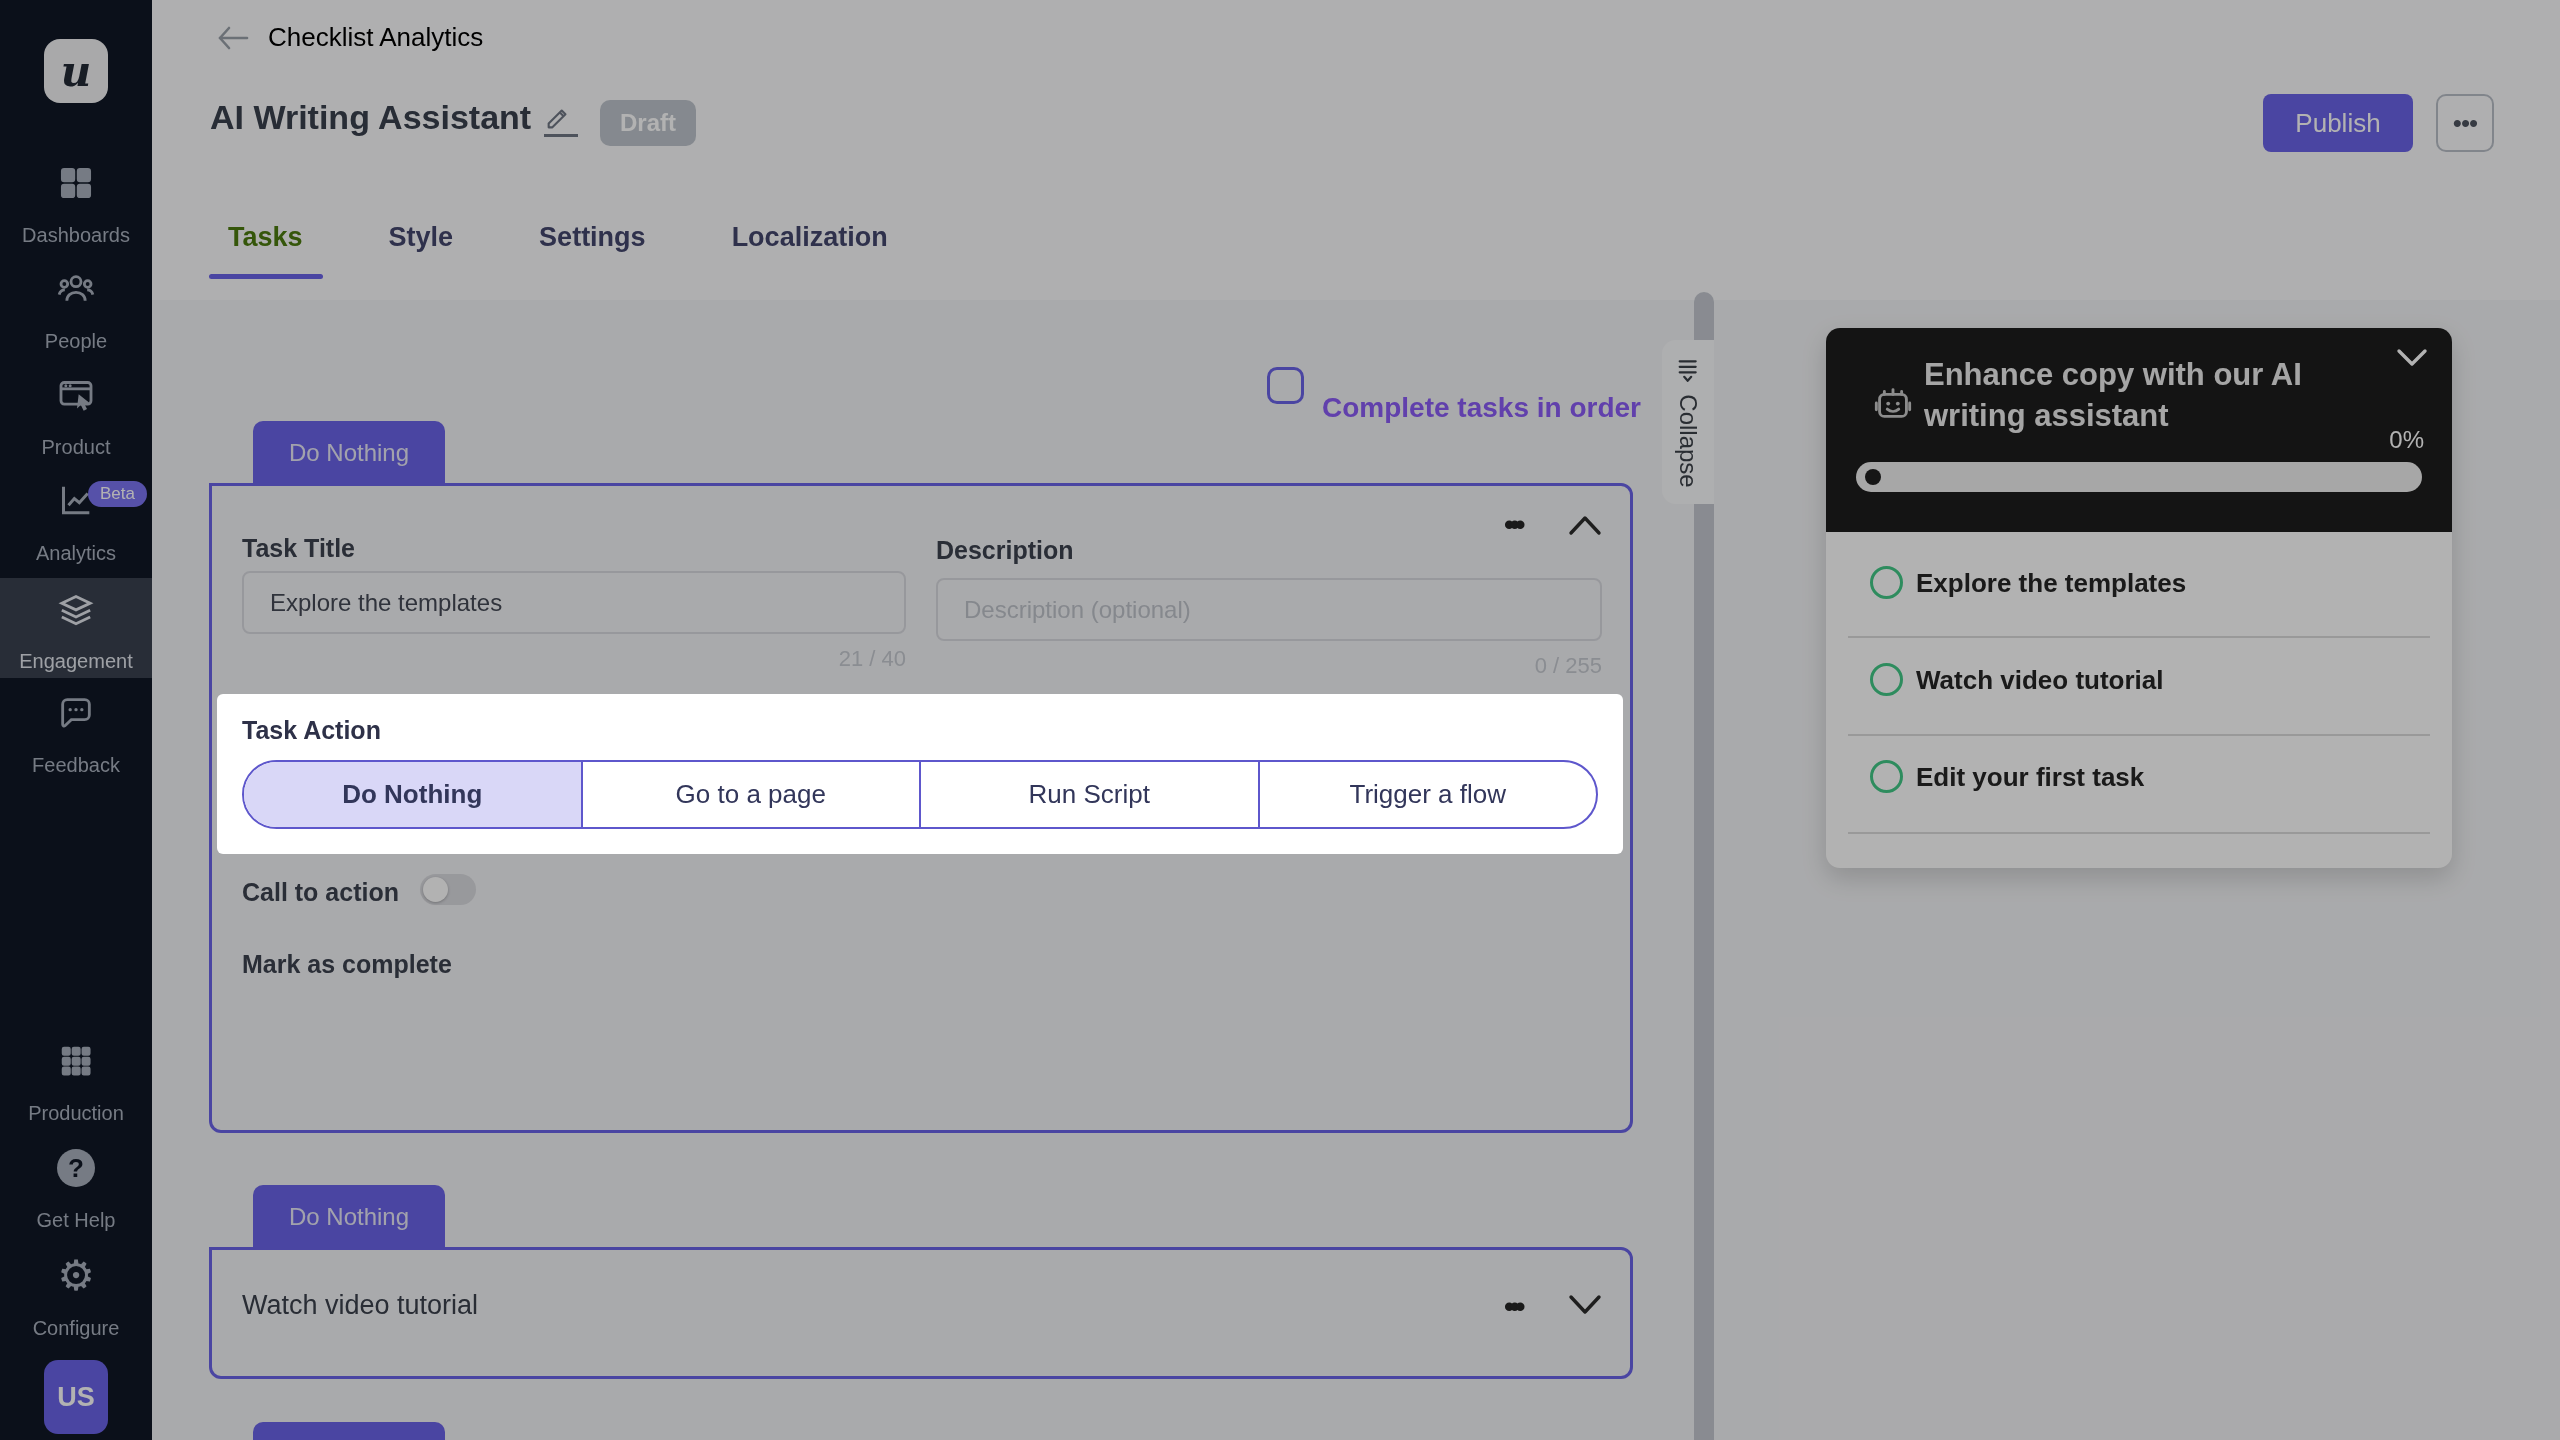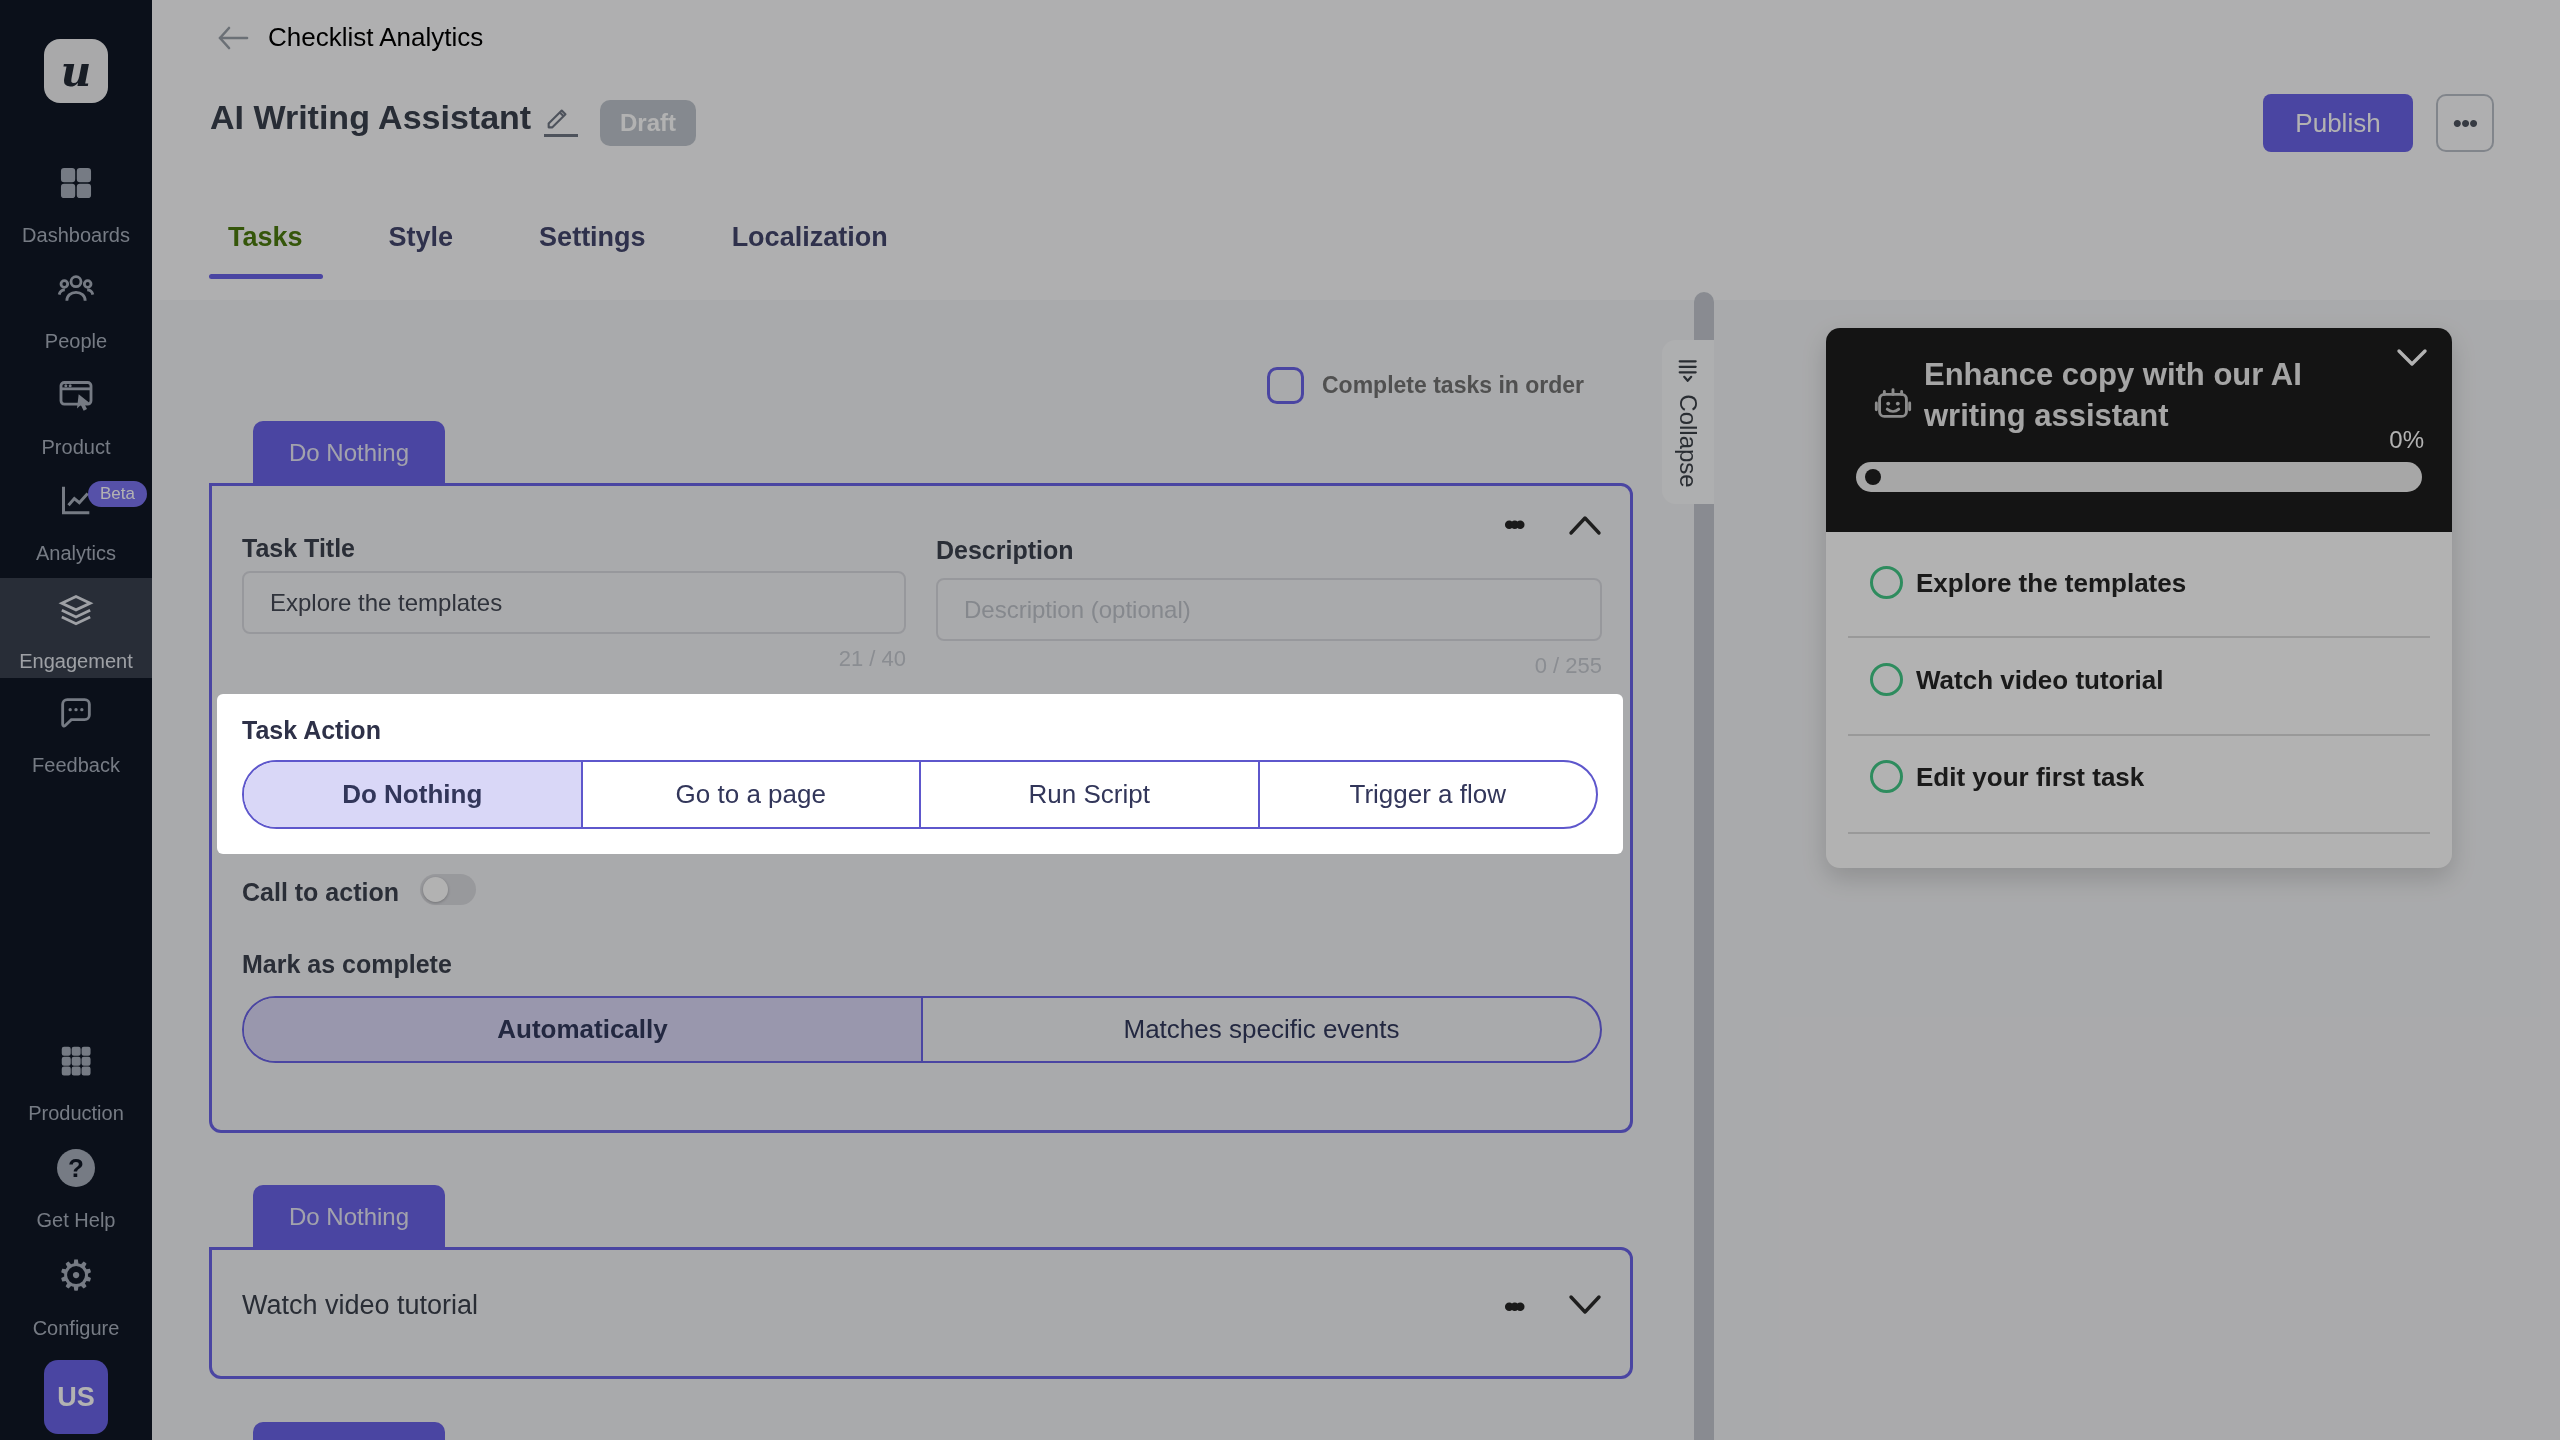--- a/index.html
+++ b/index.html
@@ -41,21 +41,21 @@
   .more-btn { position:absolute; left:2436px; top:94px; width:58px; height:58px; border-radius:10px; border:2px solid #b9bfc8;
               background:transparent; display:flex; align-items:center; justify-content:center; cursor:pointer; }
   .dots { font-size:26px; letter-spacing:-1px; color:#4f5560; line-height:1; }
   .tabs { position:absolute; left:228px; top:222px; display:flex; gap:86px; }
   .tab { font-size:27px; font-weight:600; color:#44476e; cursor:pointer; }
   .tab.active { color:#4d7c0f; }
   .tab-underline { position:absolute; left:209px; top:274px; width:114px; height:5px; border-radius:3px; background:#6b63e8; }
 
   
   .order-check { position:absolute; left:1267px; top:367px; width:37px; height:37px; border:3px solid #6b63e8; border-radius:10px; cursor:pointer; }
-  .order-label { position:absolute; left:1322px; top:372px; font-size:23px; font-weight:600; color:#737373; }
+  .order-label { position:absolute; left:1322px; top:392px; font-size:28px; font-weight:600; color:#8b5cf6; }
 
   .chip { position:absolute; width:192px; background:#6b63e8; border-radius:10px 10px 0 0; color:#e9e9f7; font-size:24px;
           display:flex; align-items:center; justify-content:center; }
   .chip1 { left:253px; top:421px; height:63px; }
   .chip2 { left:253px; top:1185px; height:63px; }
   .chip3 { left:253px; top:1422px; height:18px; }
   .task-card { position:absolute; border:3px solid #6b63e8; border-radius:0 12px 12px 12px; }
   .card1 { left:209px; top:483px; width:1424px; height:650px; }
   .card2 { left:209px; top:1247px; width:1424px; height:132px; }
 
@@ -300,24 +300,20 @@
       <div class="opt">Trigger a flow</div>
     </div>
   </div>
 
   <div class="fld-label" style="left:242px; top:878px">Call to action</div>
   <div class="cta-toggle">
       <div class="knob"></div>
     </div>
 
   <div class="fld-label" style="left:242px; top:950px">Mark as complete</div>
-  <div class="seg seg2">
-    <div class="opt sel">Automatically</div>
-    <div class="opt">Matches specific events</div>
-  </div>
 
   <div class="chip chip2">Do Nothing</div>
   <section class="task-card card2"></section>
   <div class="card2-title">Watch video tutorial</div>
   <div class="card-dots" style="left:1504px; top:1292px">•••</div>
   <div style="position:absolute; left:1568px; top:1294px; cursor:pointer">
     <svg width="34" height="22" viewBox="0 0 34 22" fill="none" stroke="#2b2b2b" stroke-width="3.4" stroke-linecap="round" stroke-linejoin="round">
         <path d="M3 3 17 18 31 3"></path>
       </svg>
   </div>

